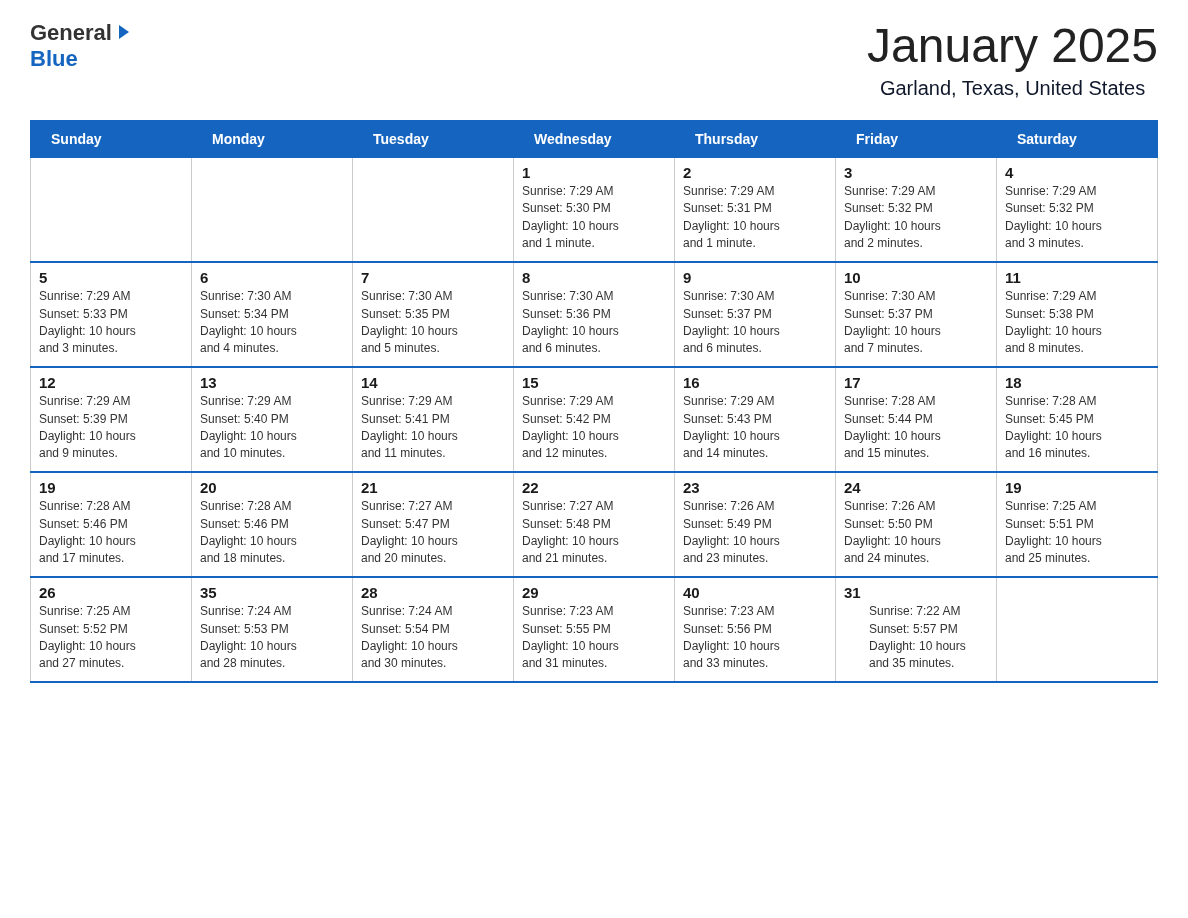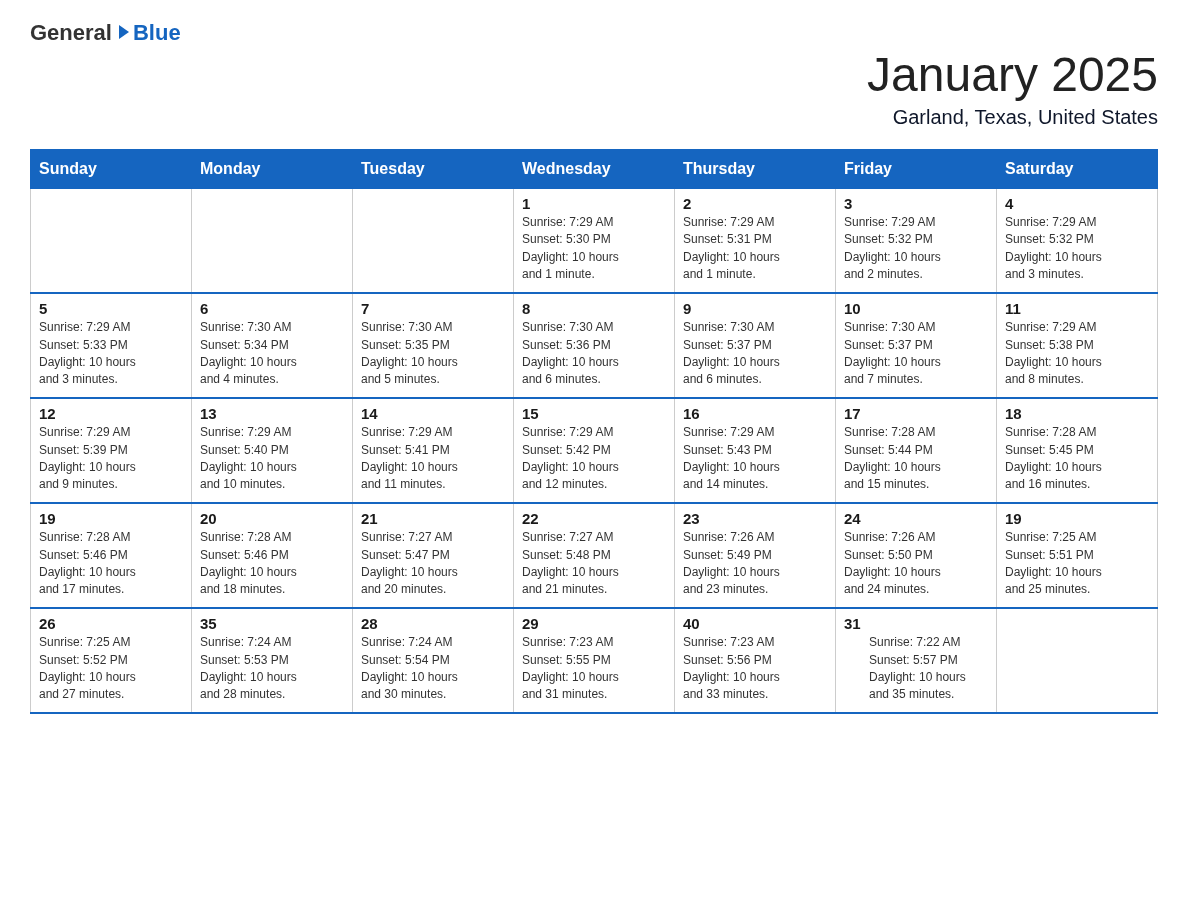--- a/index.html
+++ b/index.html
@@ -21,45 +21,44 @@
       font-weight: bold;
       color: #333;
     }
     .logo-text-blue {
       font-size: 22px;
       font-weight: bold;
       color: #1565c0;
       text-align: center;
     }
     .title-block {
-      text-align: right;
-      margin-top: 29px;
+      text-align: center;
     }
     .month-title {
       font-size: 48px;
       font-weight: normal;
       color: #222;
       line-height: 1.1;
     }
     .location-title {
       font-size: 20px;
       color: #0f172a;
       margin-top: 4px;
     }
     .calendar-table {
       width: 100%;
       border-collapse: collapse;
       border: 1px solid #aaa;
     }
     .calendar-table thead tr th {
       background-color: #1565c0;
       color: #fff;
-      font-size: 16px;
+      font-size: 14px;
       font-weight: bold;
-      padding: 10px 8px;
+      padding: 10px 20px;
       text-align: left;
       border: 1px solid #1565c0;
     }
     .calendar-table tbody tr td {
       vertical-align: top;
       padding: 6px 8px;
       font-size: 12.5px;
       color: #333;
       border: 1px solid #ccc;
       min-width: 140px;
@@ -79,21 +78,21 @@
       line-height: 1.45;
     }
     .calendar-table tbody tr td.empty {
       background: #fff;
     }
     .calendar-table tbody tr {
       border-bottom: 2px solid #1565c0;
     }
     .logo-wrapper {
       display: flex;
-      flex-direction: row;
+      flex-direction: column;
       align-items: flex-start;
     }
     .logo-line1 {
       display: flex;
       align-items: center;
     }
     .logo-arrow {
       display: inline-block;
       margin-left: 3px;
       margin-top: 2px;

